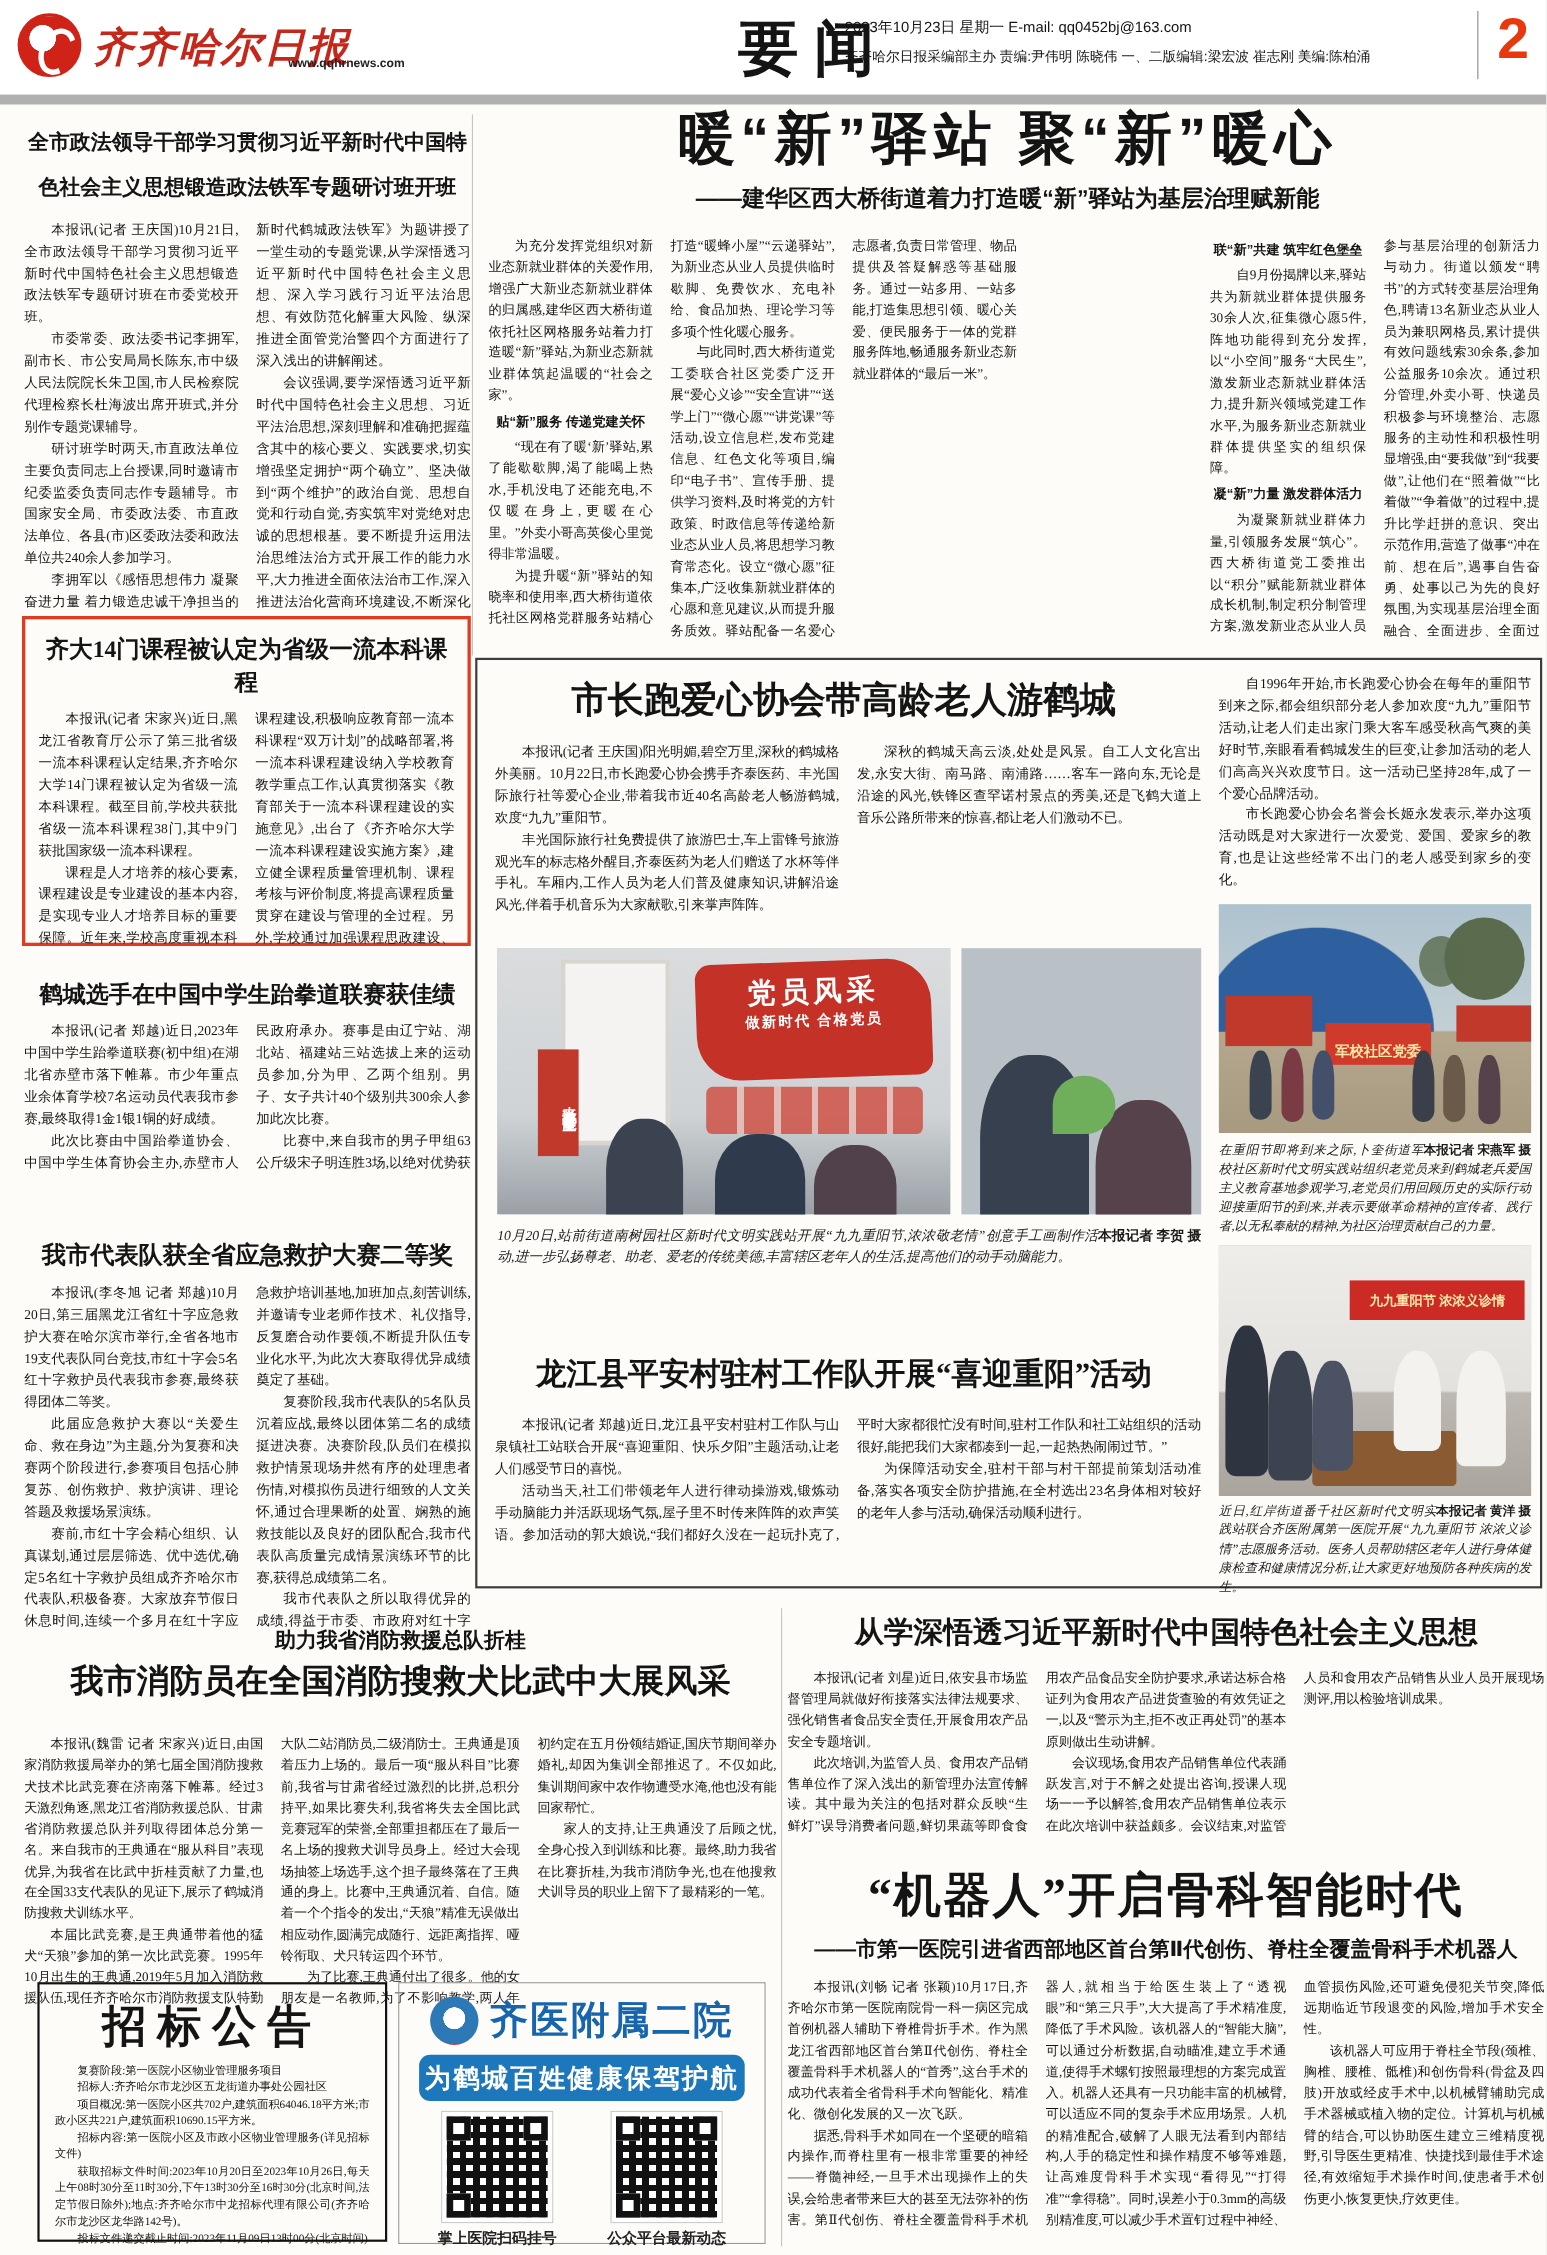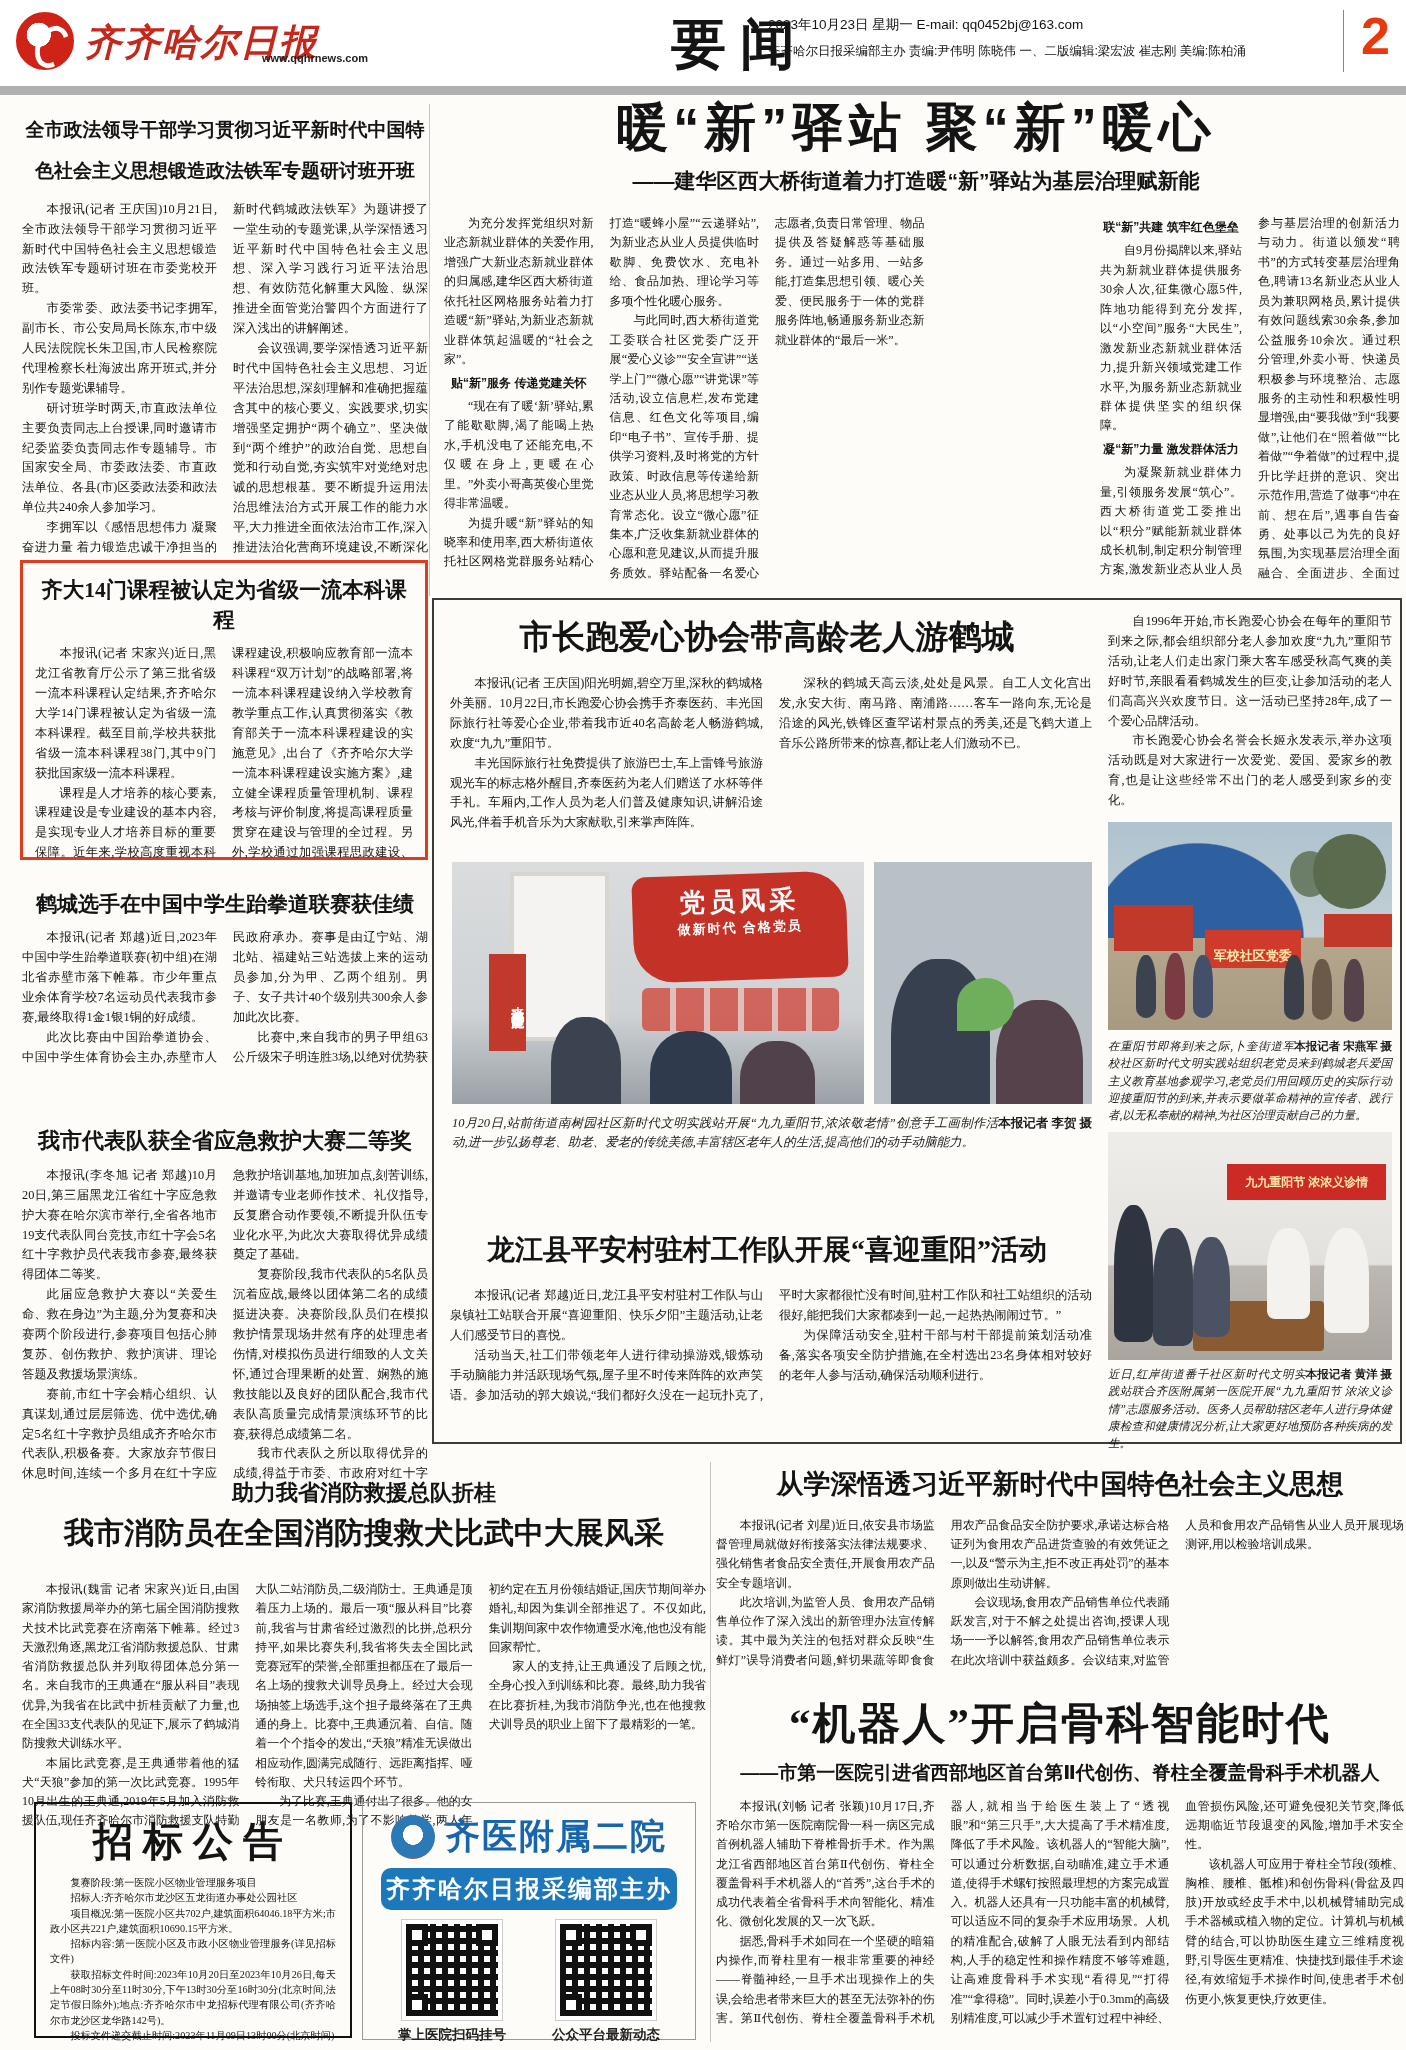--- a/index.html
+++ b/index.html
@@ -237,21 +237,21 @@
       <div class="coat" style="left:56%;bottom:18%;width:15%;height:40%;"></div>
       <div class="coat" style="left:76%;bottom:12%;width:16%;height:46%;"></div>
     </div>
     <div class="caption" style="left:674px;top:766px;width:284px;font-size:11.5px;">
       <span class="credit">本报记者 黄洋 摄</span>
       <span>近日,红岸街道番千社区新时代文明实践站联合齐医附属第一医院开展“九九重阳节 浓浓义诊情”志愿服务活动。医务人员帮助辖区老年人进行身体健康检查和健康情况分析,让大家更好地预防各种疾病的发生。</span>
     </div>
   </div>
 
   <section class="abs" style="left:22px;top:1478px;width:684px;">
-    <h3 class="kicker" style="font-size:22px;">助力我省消防救援总队折桂</h3>
+    <h3 class="kicker" style="font-size:19px;">助力我省消防救援总队折桂</h3>
     <h2 class="hl" style="font-size:30px;margin-top:4px;">我市消防员在全国消防搜救犬比武中大展风采</h2>
     <div class="body cols3" style="height:258px;margin-top:26px;font-size:11.9px;">
         <p class="para">本报讯(魏雷 记者 宋家兴)近日,由国家消防救援局举办的第七届全国消防搜救犬技术比武竞赛在济南落下帷幕。经过3天激烈角逐,黑龙江省消防救援总队、甘肃省消防救援总队并列取得团体总分第一名。来自我市的王典通在“服从科目”表现优异,为我省在比武中折桂贡献了力量,也在全国33支代表队的见证下,展示了鹤城消防搜救犬训练水平。</p>
         <p class="para">本届比武竞赛,是王典通带着他的猛犬“天狼”参加的第一次比武竞赛。1995年10月出生的王典通,2019年5月加入消防救援队伍,现任齐齐哈尔市消防救援支队特勤大队二站消防员,二级消防士。王典通是顶着压力上场的。最后一项“服从科目”比赛前,我省与甘肃省经过激烈的比拼,总积分持平,如果比赛失利,我省将失去全国比武竞赛冠军的荣誉,全部重担都压在了最后一名上场的搜救犬训导员身上。经过大会现场抽签上场选手,这个担子最终落在了王典通的身上。比赛中,王典通沉着、自信。随着一个个指令的发出,“天狼”精准无误做出相应动作,圆满完成随行、远距离指挥、哑铃衔取、犬只转运四个环节。</p>
         <p class="para">为了比赛,王典通付出了很多。他的女朋友是一名教师,为了不影响教学,两人年初约定在五月份领结婚证,国庆节期间举办婚礼,却因为集训全部推迟了。不仅如此,集训期间家中农作物遭受水淹,他也没有能回家帮忙。</p>
         <p class="para">家人的支持,让王典通没了后顾之忧,全身心投入到训练和比赛。最终,助力我省在比赛折桂,为我市消防争光,也在他搜救犬训导员的职业上留下了最精彩的一笔。</p>
       </div>
   </section>
 
   <div class="abs tender" style="left:34px;top:1802px;width:318px;height:236px;">
@@ -263,21 +263,21 @@
         <p class="para">招标内容:第一医院小区及市政小区物业管理服务(详见招标文件)</p>
         <p class="para">获取招标文件时间:2023年10月20日至2023年10月26日,每天上午08时30分至11时30分,下午13时30分至16时30分(北京时间,法定节假日除外);地点:齐齐哈尔市中龙招标代理有限公司(齐齐哈尔市龙沙区龙华路142号)。</p>
         <p class="para">投标文件递交截止时间:2023年11月09日13时00分(北京时间)</p>
       </div>
   </div>
 
   <div class="abs adbox" style="left:362px;top:1802px;width:334px;height:238px;">
     <div>
       <span class="ad-logo"></span><span class="ad-name">齐医附属二院</span>
     </div>
-    <div class="ad-slogan">齐齐哈尔日报采编部主办</div>
+    <div class="ad-slogan">为鹤城百姓健康保驾护航</div>
     <div class="qr-row">
       <div>
         <div class="qr">
             <b class="tl"></b>
             <b class="tr"></b>
             <b class="bl"></b>
           </div>
         <div class="qr-label">掌上医院扫码挂号</div>
       </div>
       <div>

